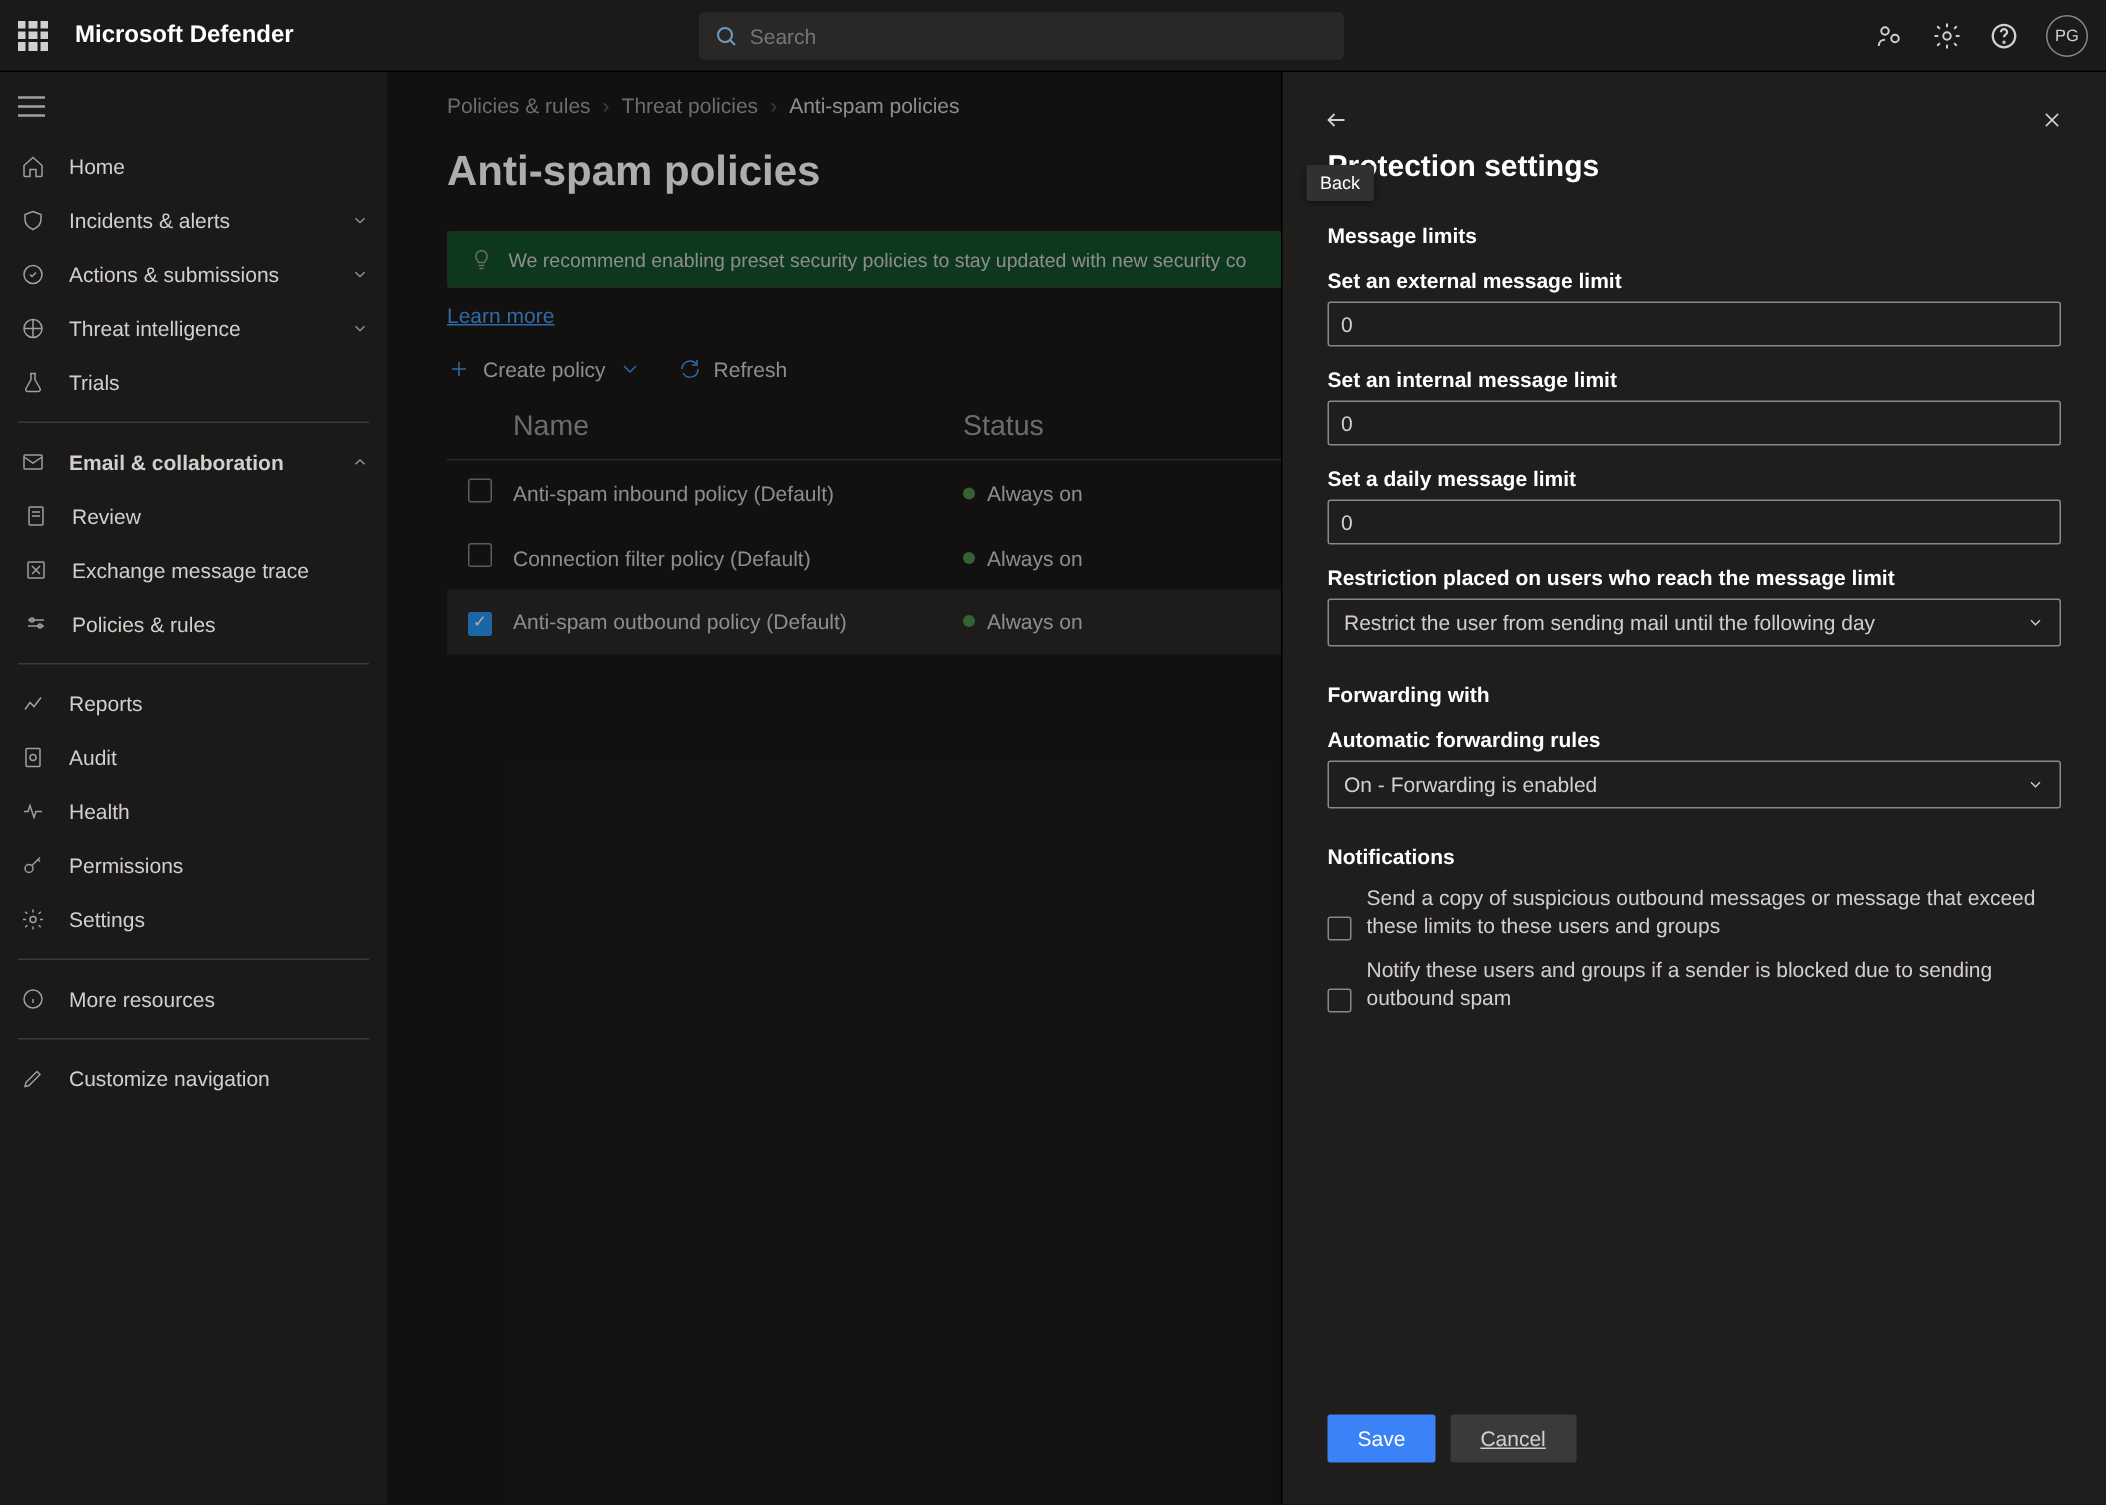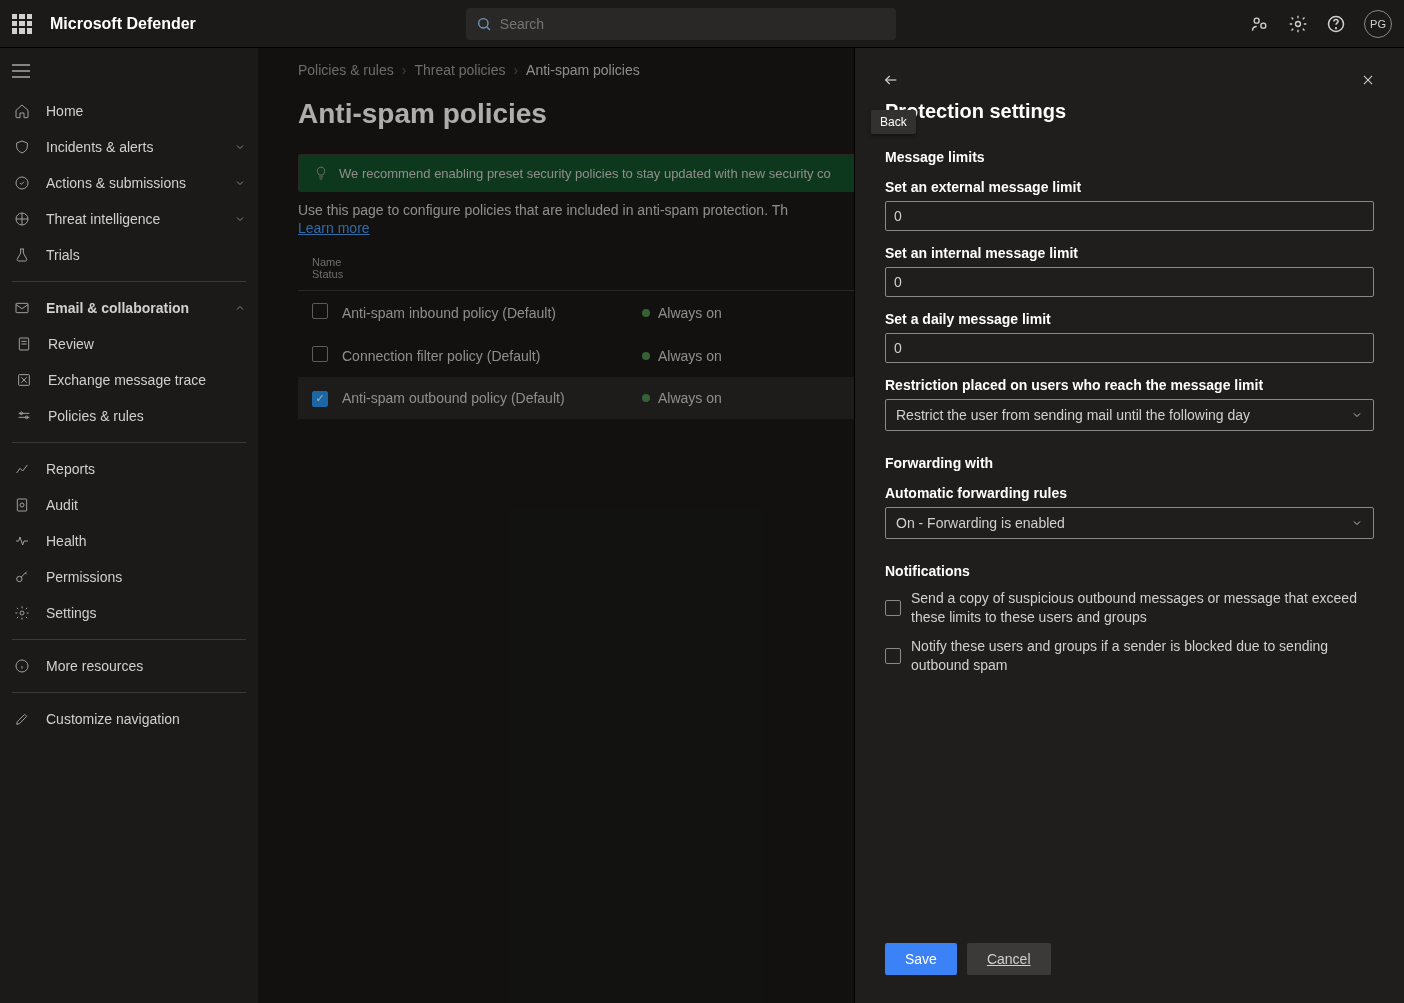--- a/index.html
+++ b/index.html
@@ -41,21 +41,21 @@
 
   .infostrip { background:#14532d; border:1px solid #3b3a39; border-radius:2px; padding:10px 14px; display:flex; align-items:center; gap:10px; font-size:13px; color:#d2d0ce; margin-bottom:10px;}
   .infostrip svg{width:16px;height:16px;stroke:#a19f9d;fill:none;stroke-width:1.5;}
   .blurb { color:#d2d0ce; font-size:14px; margin-bottom:2px;}
   .link { color:#479ef5; cursor:pointer; text-decoration:underline;}
 
   .toolbar { display:flex; align-items:center; gap:24px; margin-top:20px; margin-bottom:10px;}
   .tbtn { display:flex; align-items:center; gap:8px; color:#d2d0ce; cursor:pointer; font-size:14px;}
   .tbtn svg{width:16px;height:16px;stroke:#479ef5;fill:none;stroke-width:1.5;}
 
-  .thead { display:flex; padding:10px 14px; color:#a19f9d; font-size:11px; border-bottom:1px solid #3b3a39; margin-top:10px;flex-direction:column;}
+  .thead { display:flex; padding:10px 14px; color:#a19f9d; font-size:19px; border-bottom:1px solid #3b3a39; margin-top:10px;}
   .col-chk{width:30px;}
   .col-name{width:300px;}
   .col-status{width:150px;}
   .trow { display:flex; align-items:center; padding:12px 14px; font-size:14px; color:#d2d0ce;}
   .trow.sel{ background:#2b2a29;}
   .chk { width:16px; height:16px; border:1px solid #8a8886; border-radius:2px; display:inline-flex; align-items:center; justify-content:center; cursor:pointer;}
   .chk.checked{ background:#2899f5; border-color:#2899f5;}
   .chk.checked::after{content:"✓"; color:#fff; font-size:11px; line-height:1;}
   .statuswrap{display:flex;align-items:center;gap:8px;}
   .dot{width:8px;height:8px;border-radius:50%;background:#4f8f4f;}
@@ -68,21 +68,21 @@
   .closebtn { position:absolute; top:18px; right:22px; width:28px; height:28px; display:flex; align-items:center; justify-content:center; cursor:pointer;}
   .closebtn svg{width:14px;height:14px;stroke:#d2d0ce;stroke-width:1.8;}
   .tooltip { position:absolute; top:62px; left:16px; background:#323130; color:#fff; font-size:12px; padding:5px 9px; border-radius:2px; box-shadow:0 2px 4px rgba(0,0,0,0.4); z-index:60;}
   .paneltitle { font-size:20px; font-weight:600; color:#fff; margin:6px 8px 10px 8px;}
   .panelbody { padding:6px 30px 20px 30px; overflow-y:auto; flex:1;}
   .section-h { font-weight:600; color:#fff; font-size:14px; margin:10px 0 10px 0;}
   .field-l { font-weight:600; color:#fff; font-size:14px; margin:14px 0 6px 0;}
   .tinput { width:100%; height:30px; background:transparent; border:1px solid #8a8886; border-radius:2px; color:#d2d0ce; padding:0 8px; font-size:14px;}
   .selectbox { width:100%; height:32px; border:1px solid #8a8886; border-radius:2px; display:flex; align-items:center; padding:0 10px; color:#d2d0ce; font-size:14px; cursor:pointer; justify-content:space-between;}
   .selectbox svg{width:12px;height:12px;stroke:#d2d0ce;fill:none;stroke-width:1.8;}
-  .chkrow { display:flex; gap:10px; align-items:center; margin:10px 0;}
+  .chkrow { display:flex; gap:10px; align-items:flex-end; margin:10px 0;}
   .chkrow .lbl { flex:1; color:#d2d0ce; font-size:14px; line-height:1.35;}
   .panelfoot { padding:16px 30px 28px 30px; display:flex; gap:10px;}
   .btn { height:32px; padding:0 20px; border:none; font-size:14px; cursor:pointer; border-radius:2px;}
   .btn-primary{ background:#3b82f6; color:#fff;}
   .btn-secondary{ background:#3b3a39; color:#d2d0ce;text-decoration:underline;}
 
   .chevsvg{width:12px;height:12px;stroke:#a19f9d;fill:none;stroke-width:1.6;}
 </style>
 </head>
 <body>
@@ -312,23 +312,41 @@
       <span class="cur">Anti-spam policies</span>
     </div>
     <h1 class="pagetitle">Anti-spam policies</h1>
 
     <div class="infostrip">
       <svg viewBox="0 0 24 24">
           <path d="M9 18h6M10 21h4M12 3a6 6 0 00-4 10l1 2h6l1-2a6 6 0 00-4-10z"></path>
         </svg>
       <span>We recommend enabling preset security policies to stay updated with new security co</span>
     </div>
-    <div class="blurb">Use this page to configure policies that are included in anti-spam protection. Th</div>
     <span class="link">Learn more</span>
 
+    <div class="toolbar">
+      <div class="tbtn">
+          <svg viewBox="0 0 24 24">
+            <line x1="12" y1="5" x2="12" y2="19"></line>
+            <line x1="5" y1="12" x2="19" y2="12"></line>
+          </svg>
+          <span>Create policy</span>
+          <svg class="chevsvg" viewBox="0 0 24 24">
+            <polyline points="6 9 12 15 18 9"></polyline>
+          </svg>
+        </div>
+      <div class="tbtn">
+          <svg viewBox="0 0 24 24">
+            <path d="M4 12a8 8 0 018-8 8 8 0 017 4M20 12a8 8 0 01-15 4"></path>
+            <polyline points="19 3 19 8 14 8"></polyline>
+          </svg>
+          <span>Refresh</span>
+        </div>
+    </div>
 
     <div class="thead">
       <div class="col-chk"></div>
       <div class="col-name">Name</div>
       <div class="col-status">Status</div>
     </div>
     <div class="trow">
       <div class="col-chk"><span class="chk"></span></div>
       <div class="col-name">Anti-spam inbound policy (Default)</div>
       <div class="col-status statuswrap">

